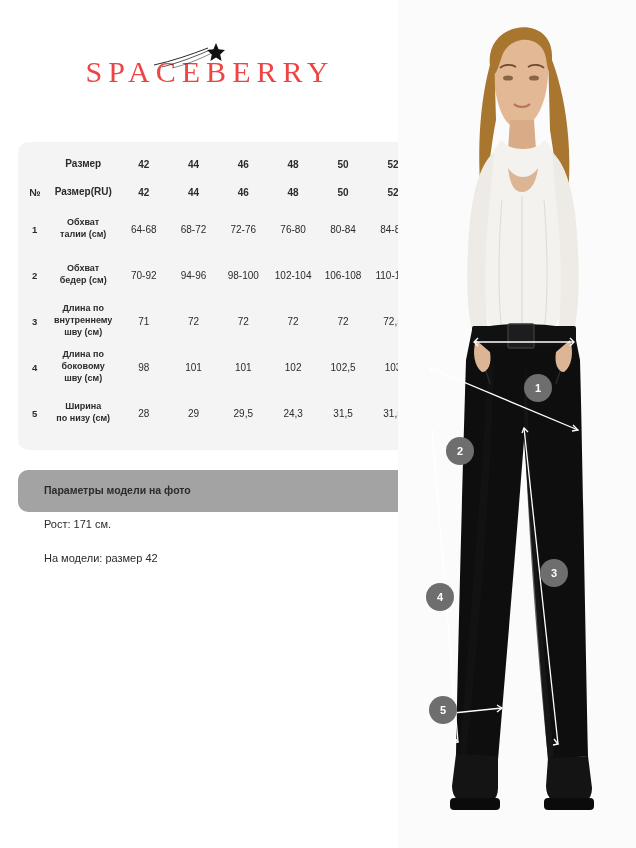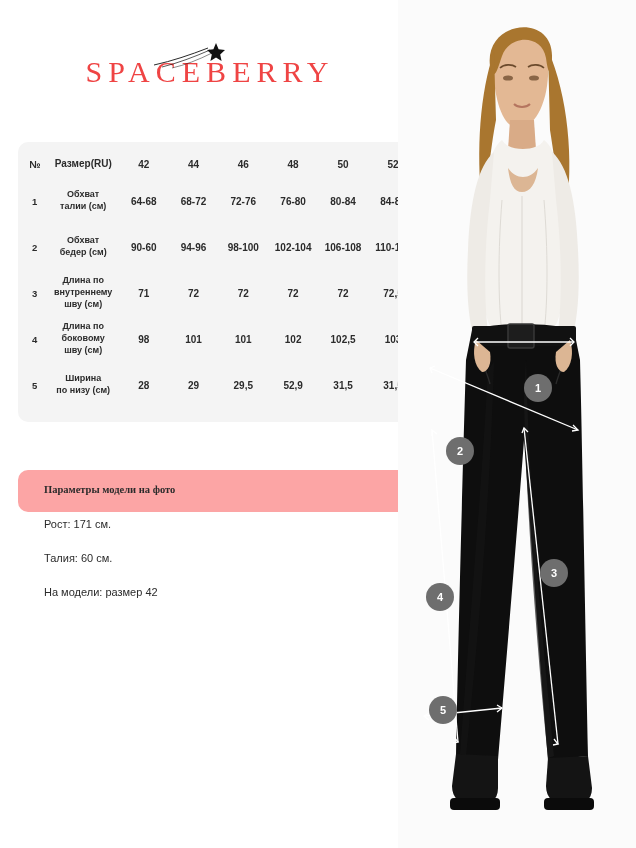--- a/index.html
+++ b/index.html
@@ -72,32 +72,31 @@
   .hdr-label { font-weight: bold; font-size: 9.5px; line-height: 1.25; }
   .num-cell { font-weight: bold; font-size: 9.5px; }
   .body-row td { height: 46px; }
   .row-label {
     font-weight: bold;
     font-size: 9px;
     line-height: 1.3;
     padding: 0 4px;
     margin-left: 44px;
   }
-  .cell-val { font-size: 10px; font-weight: bold; }
+  .cell-val { font-size: 10px; }
 
   
   .params-card {
     position: absolute;
     left: 18px;
     top: 470px;
     width: 404px;
     height: 42px;
-    background: #fca5a5;
+    background: #a3a3a3;
     border-radius: 10px;
-    font-family: Liberation Serif, serif;
   }
   .params-title {
     position: absolute;
     left: 26px;
     top: 14px;
     font-size: 10.5px;
     font-weight: bold;
     color: #2b2b2b;
   }
   .params-list {
@@ -152,20 +151,30 @@
         <col class="col-num">
           <col class="col-label">
         <col class="col-val">
           <col class="col-val">
           <col class="col-val">
         <col class="col-val">
           <col class="col-val">
           <col class="col-val">
       </colgroup>
       <tbody id="table-body">
+          <tr class="hdr-row">
+            <td></td>
+            <td class="hdr-label">Размер</td>
+            <td>42</td>
+            <td>44</td>
+            <td>46</td>
+            <td>48</td>
+            <td>50</td>
+            <td>52</td>
+          </tr>
           <tr class="hdr-row2">
             <td class="num-cell">№</td>
             <td class="hdr-label">Размер(RU)</td>
             <td>42</td>
             <td>44</td>
             <td>46</td>
             <td>48</td>
             <td>50</td>
             <td>52</td>
           </tr>
@@ -175,21 +184,21 @@
             <td class="cell-val">64-68</td>
             <td class="cell-val">68-72</td>
             <td class="cell-val">72-76</td>
             <td class="cell-val">76-80</td>
             <td class="cell-val">80-84</td>
             <td class="cell-val">84-88</td>
           </tr>
           <tr class="body-row">
             <td class="num-cell">2</td>
             <td class="row-label">Обхват<br>бедер (см)</td>
-            <td class="cell-val">90-60</td>
+            <td class="cell-val">70-92</td>
             <td class="cell-val">94-96</td>
             <td class="cell-val">98-100</td>
             <td class="cell-val">102-104</td>
             <td class="cell-val">106-108</td>
             <td class="cell-val">110-112</td>
           </tr>
           <tr class="body-row">
             <td class="num-cell">3</td>
             <td class="row-label">Длина по<br>внутреннему<br>шву (см)</td>
             <td class="cell-val">71</td>
@@ -208,34 +217,33 @@
             <td class="cell-val">102</td>
             <td class="cell-val">102,5</td>
             <td class="cell-val">103</td>
           </tr>
           <tr class="body-row">
             <td class="num-cell">5</td>
             <td class="row-label">Ширина<br>по низу (см)</td>
             <td class="cell-val">28</td>
             <td class="cell-val">29</td>
             <td class="cell-val">29,5</td>
-            <td class="cell-val">52,9</td>
+            <td class="cell-val">24,3</td>
             <td class="cell-val">31,5</td>
             <td class="cell-val">31,5</td>
           </tr>
         </tbody>
     </table>
   </div>
 
   <div class="params-card">
     <div class="params-title">Параметры модели на фото</div>
   </div>
   <div class="params-list" id="params-list">
       <div class="p-item">Рост: 171 см.</div>
-      <div class="p-item">Талия: 60 см.</div>
       <div class="p-item">На модели: размер 42</div>
     </div>
 
   <div class="photo">
     <svg width="238" height="848" viewBox="0 0 238 848">
       <rect x="0" y="0" width="238" height="848" fill="#ffffff"></rect>
 
       <rect x="0" y="0" width="238" height="848" fill="#fbfbfb"></rect>
 
       <g>

